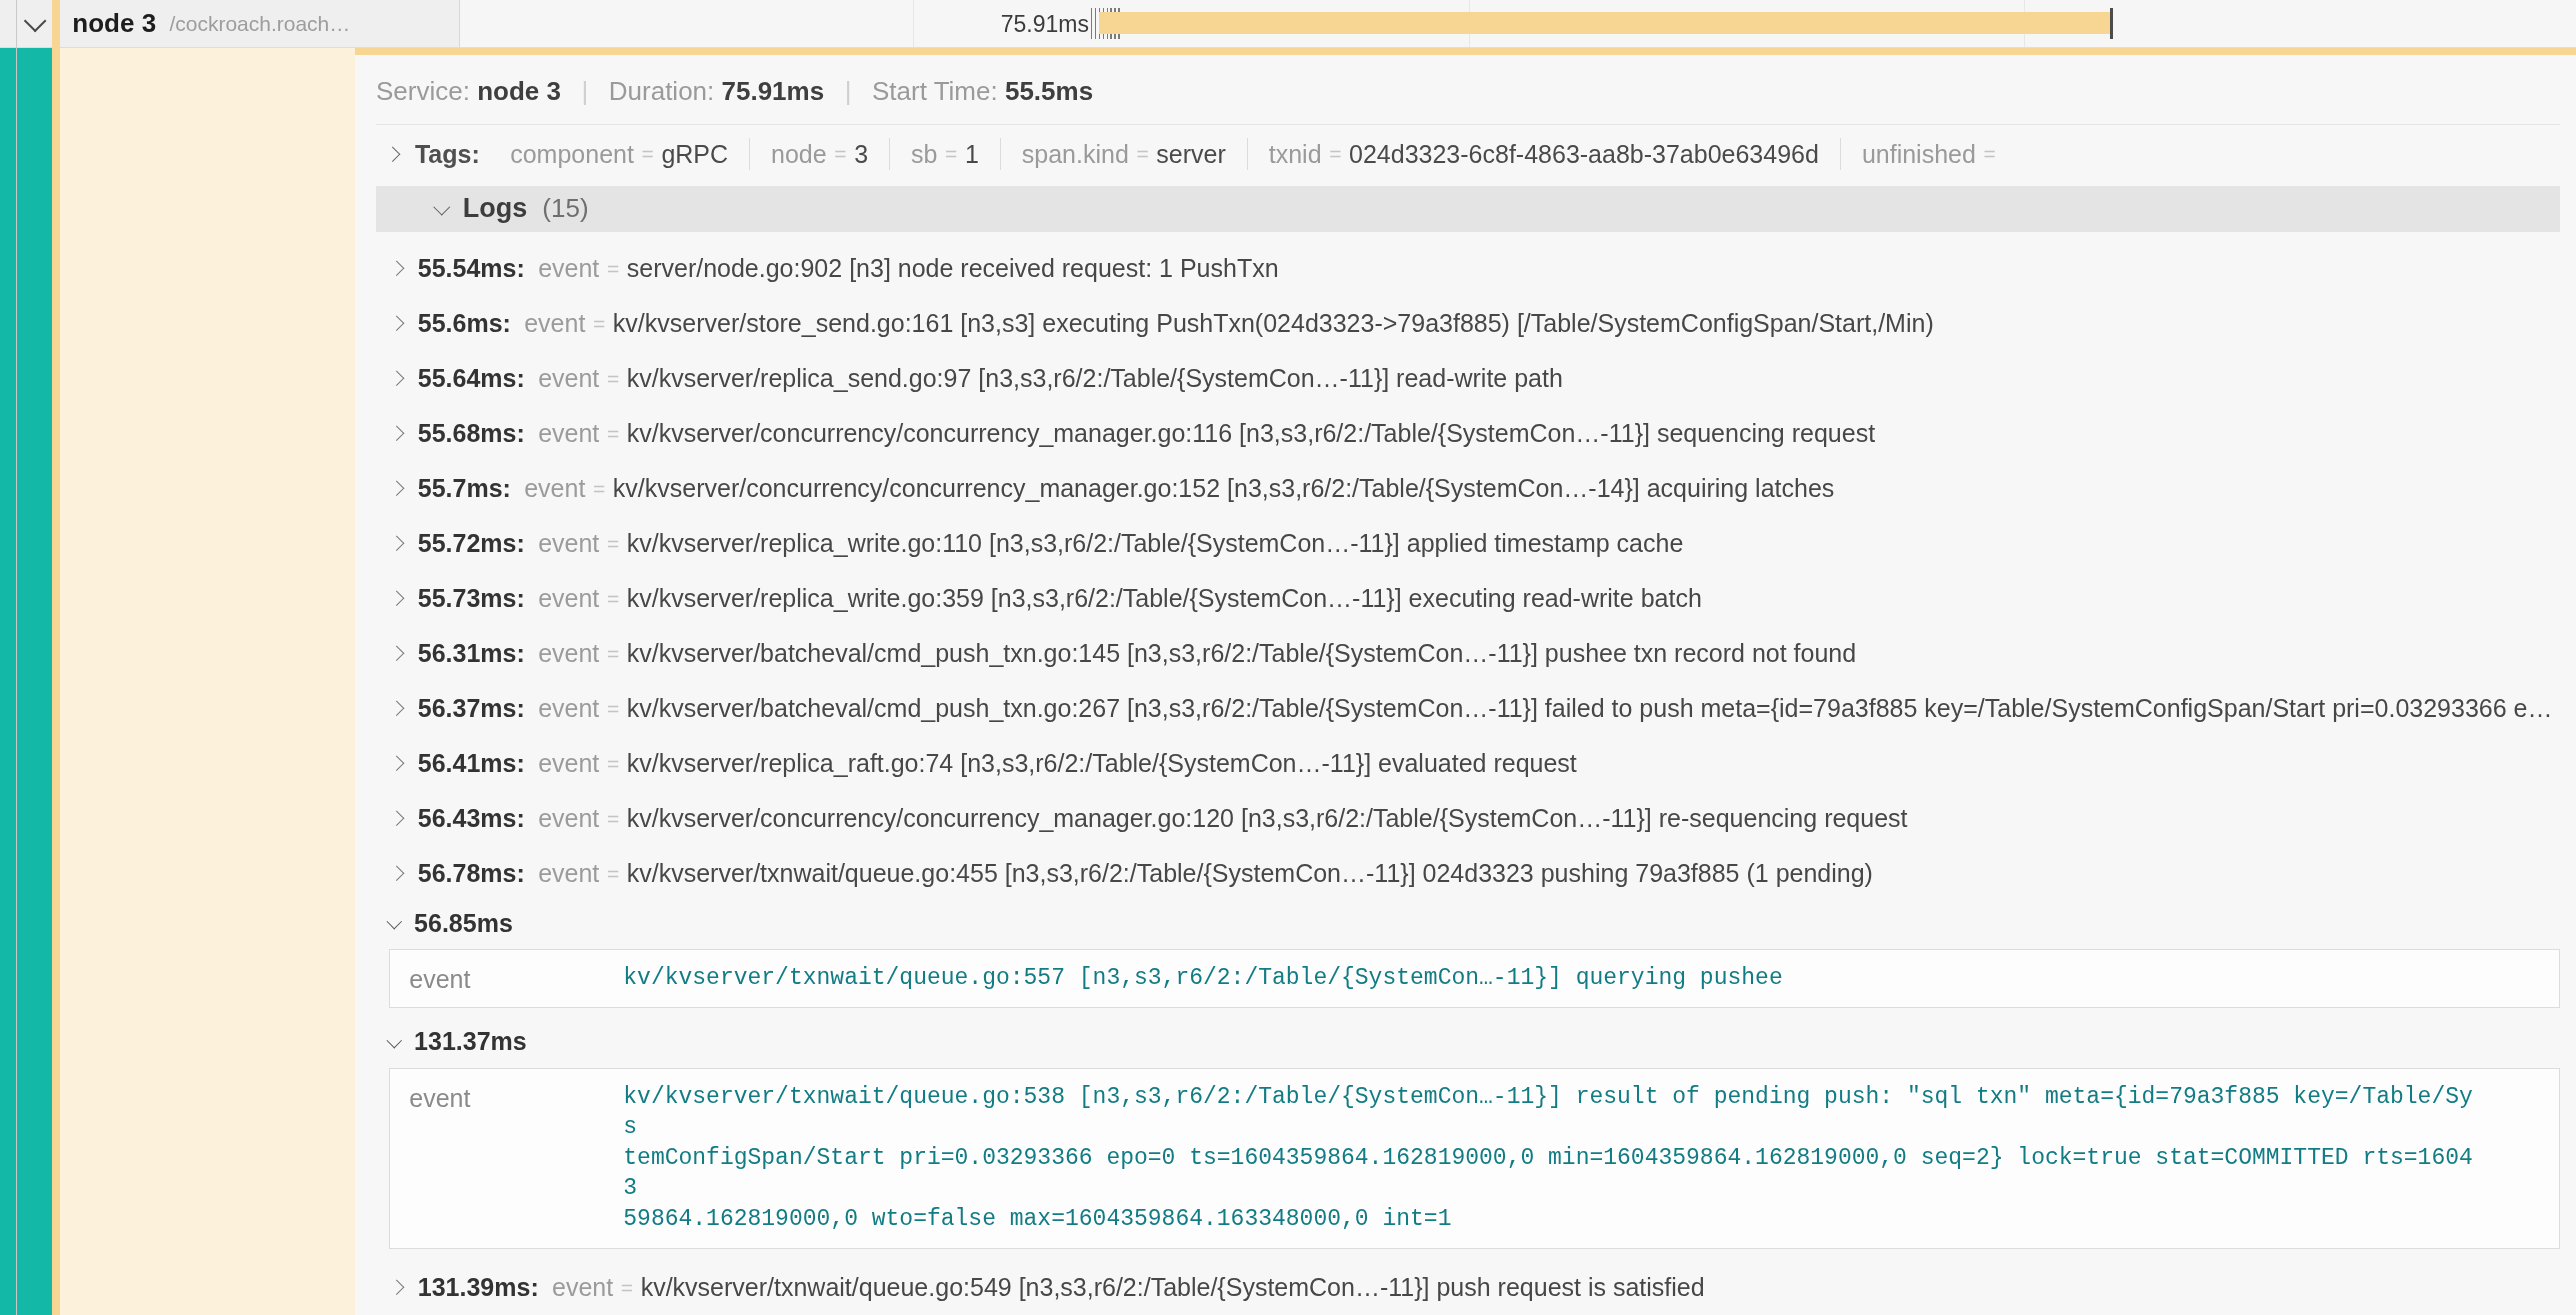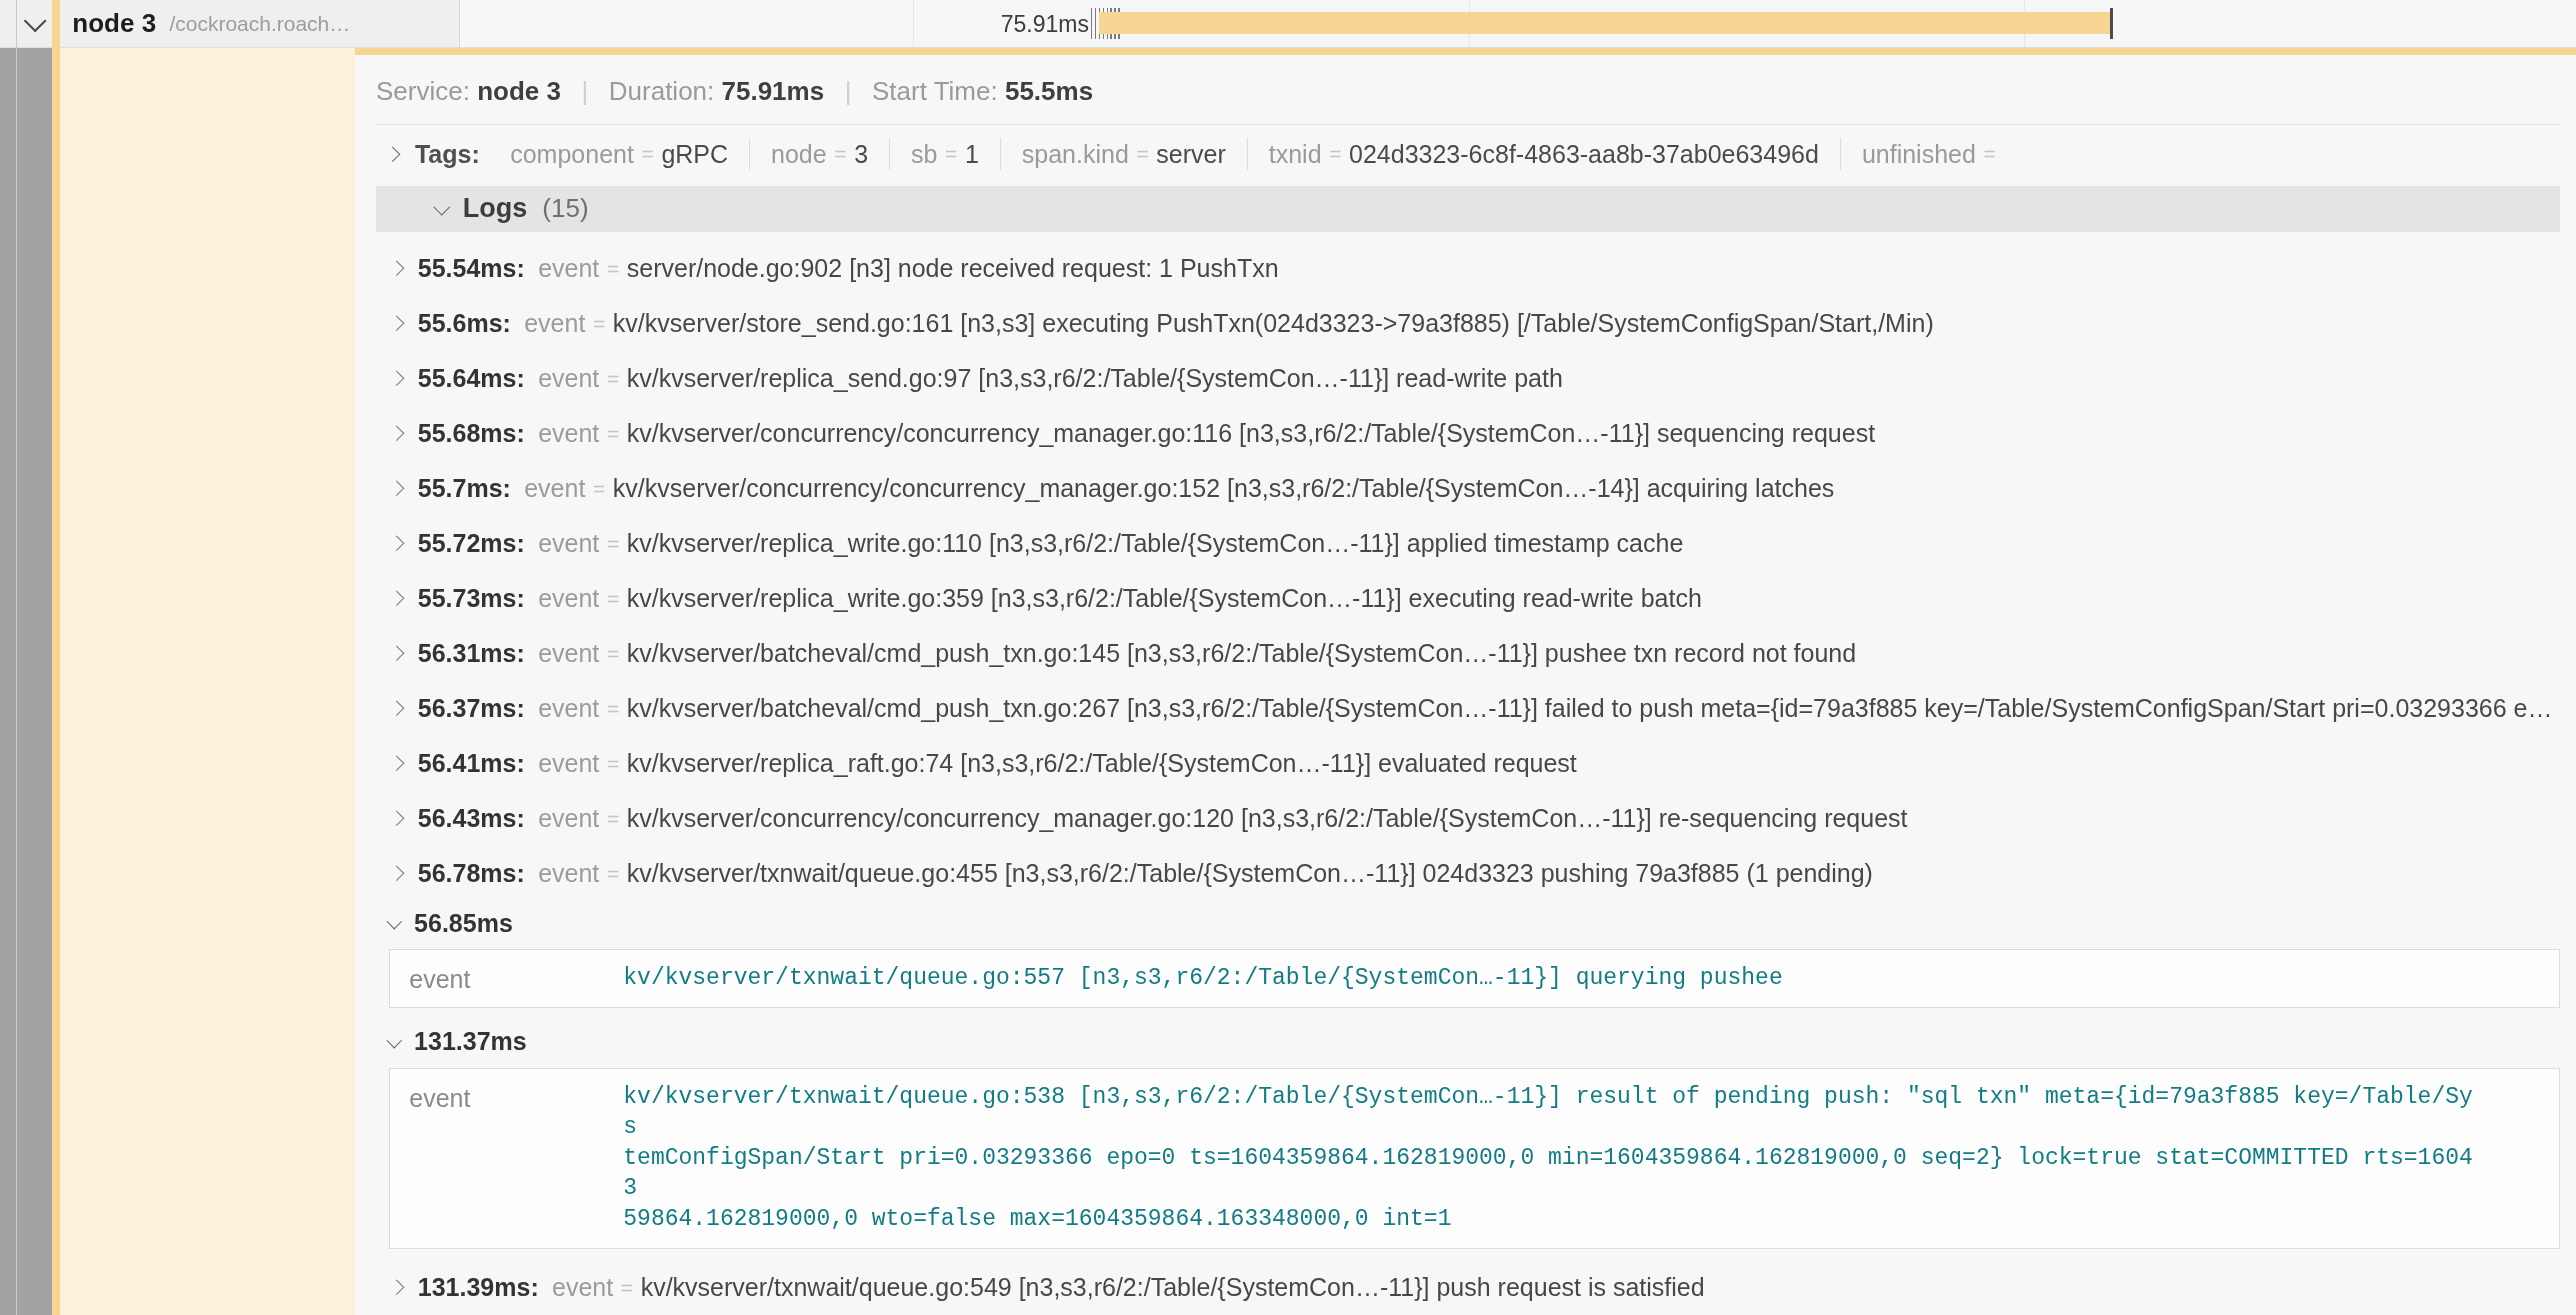--- a/index.html
+++ b/index.html
@@ -1,16 +1,16 @@
 <!DOCTYPE html>
 <html style="--accent: #f6d692; --cream: #fcf2dc; --teal: #127c85;"><head>
 <meta charset="utf-8">
 <style>
   html,body{margin:0;padding:0;}
-  .stage{position:relative;width:2576px;height:1316px;background:#a3a3a3;overflow:hidden;
+  .stage{position:relative;width:2576px;height:1316px;background:#14b8a6;overflow:hidden;
          font-family:"Liberation Sans",sans-serif;}
 
   
   .span-row{position:absolute;left:0;top:0;width:2576px;height:48px;}
   .span-name-col{position:absolute;left:0;top:0;width:460px;height:48px;background:#efefef;
     border-right:1px solid #d8d8d8;border-bottom:1px solid #dedede;box-sizing:border-box;
     display:flex;align-items:center;overflow:hidden;}
   .span-timeline{position:absolute;left:460px;top:0;width:2116px;height:48px;background:#f6f6f6;
     border-bottom:1px solid #dedede;box-sizing:border-box;}
   .grid{position:absolute;top:0;width:1px;height:47px;background:#e7e7e7;}

